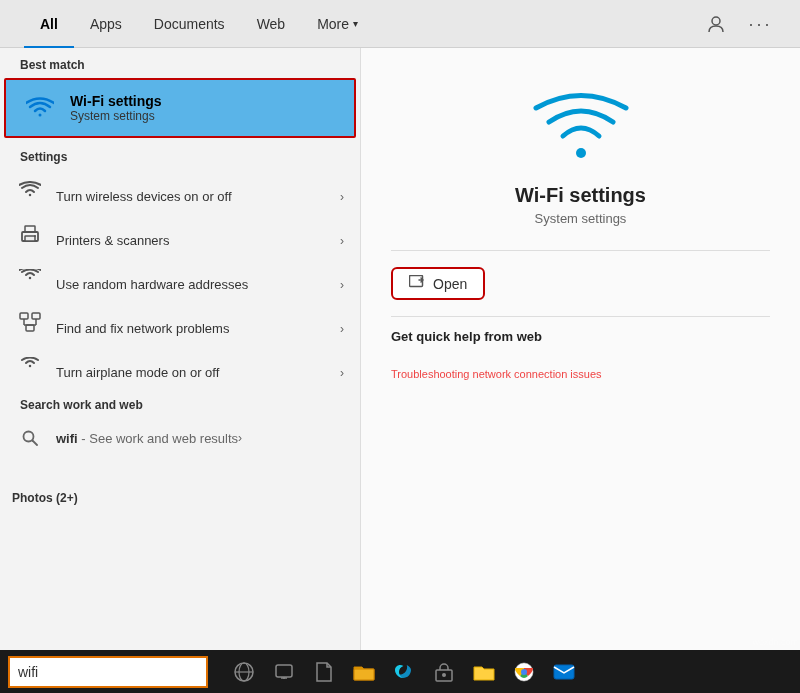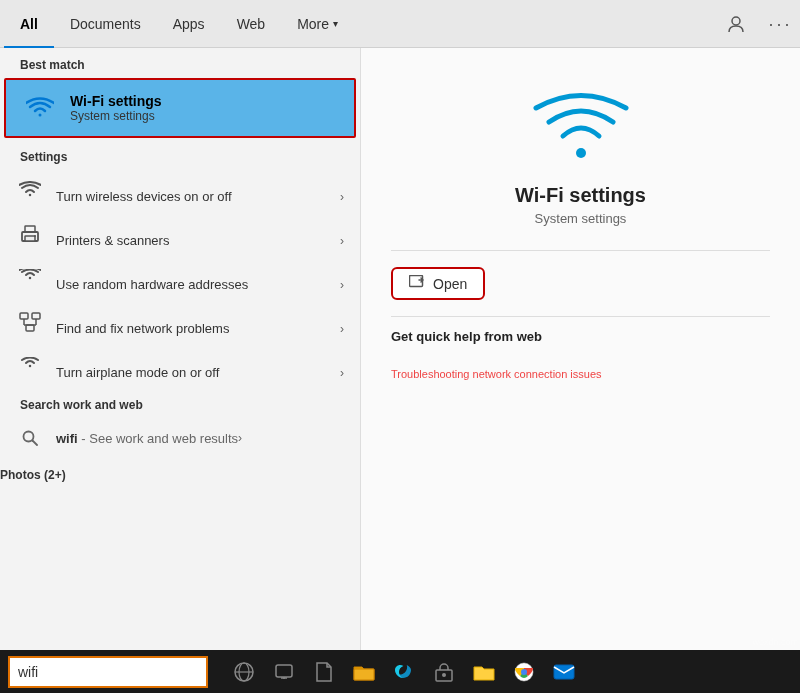--- a/index.html
+++ b/index.html
@@ -21,21 +21,21 @@
       flex-direction: column;
       position: relative;
     }
 
     
     .tab-bar {
       display: flex;
       align-items: center;
       background: #e8e8e8;
       height: 48px;
-      padding: 0 4px;
+      padding: 0 24px;
       border-bottom: 1px solid #d0d0d0;
     }
 
     .tab-item {
       padding: 0 16px;
       height: 48px;
       display: flex;
       align-items: center;
       font-size: 14px;
       color: #333;
@@ -202,21 +202,22 @@
       color: #666;
       font-weight: normal;
       margin-top: 12px;
     }
 
     
     .photos-label {
       font-size: 12px;
       font-weight: 600;
       color: #333;
-      padding: 8px 16px 4px 0;
+      padding: 8px 16px 4px 12px;
+      margin-top: 23px;
     }
 
     
     .right-panel {
       flex: 1;
       background: #fafafa;
       display: flex;
       flex-direction: column;
       align-items: center;
       padding: 40px 30px 20px 30px;
@@ -350,24 +351,24 @@
 </head>
 <body>
 
 <div class="search-window">
 
   <div class="tab-bar">
     <div class="tab-item active">
       <span>All</span>
     </div>
     <div class="tab-item">
+      <span>Apps</span>
+    </div>
+    <div class="tab-item">
       <span>Documents</span>
-    </div>
-    <div class="tab-item">
-      <span>Apps</span>
     </div>
     <div class="tab-item">
       <span>Web</span>
     </div>
     <div class="tab-item tab-more">
       <span>More</span>
       <span style="font-size:10px; margin-left:4px;">▾</span>
     </div>
     <div class="tab-spacer"></div>
     <div class="tab-icons">

